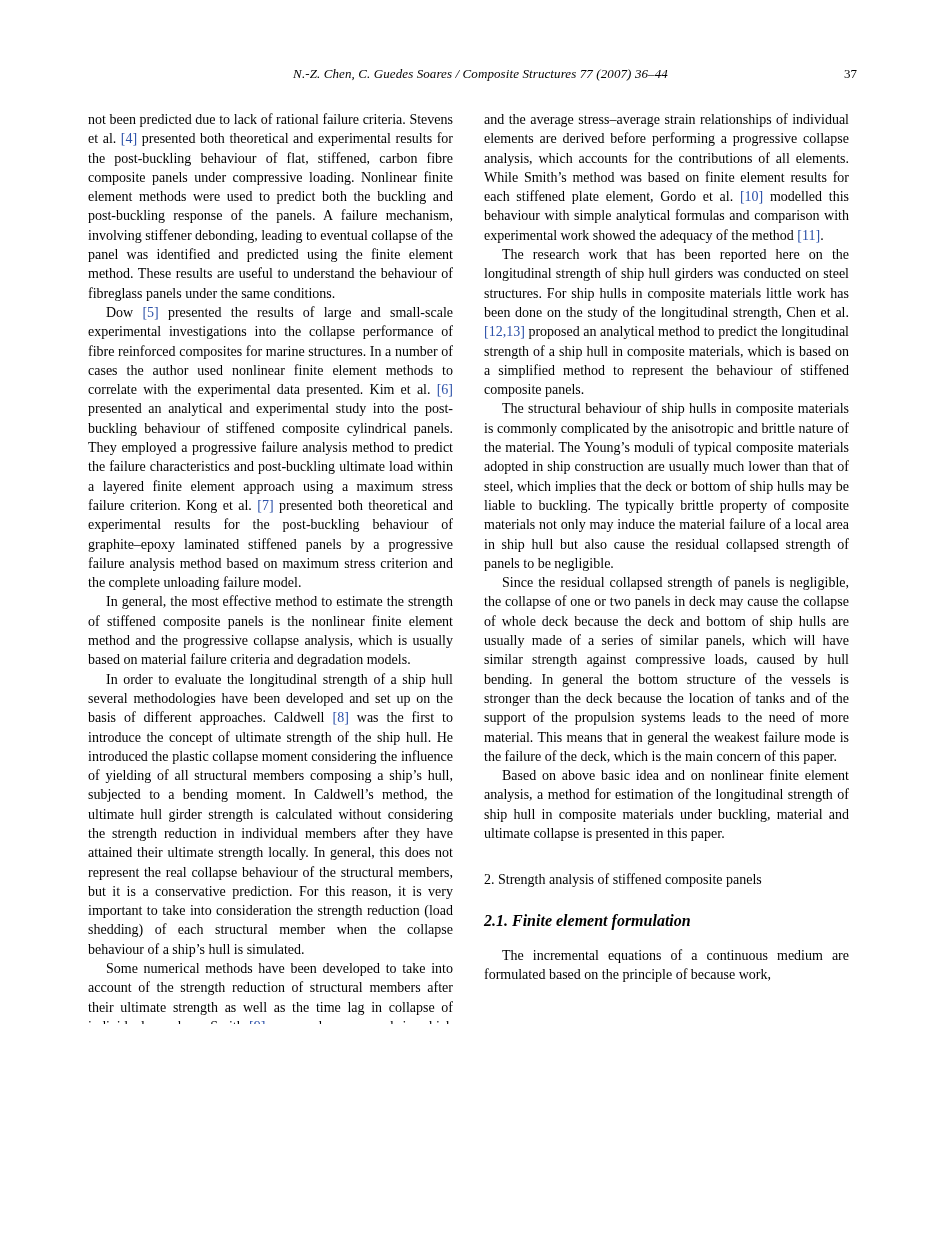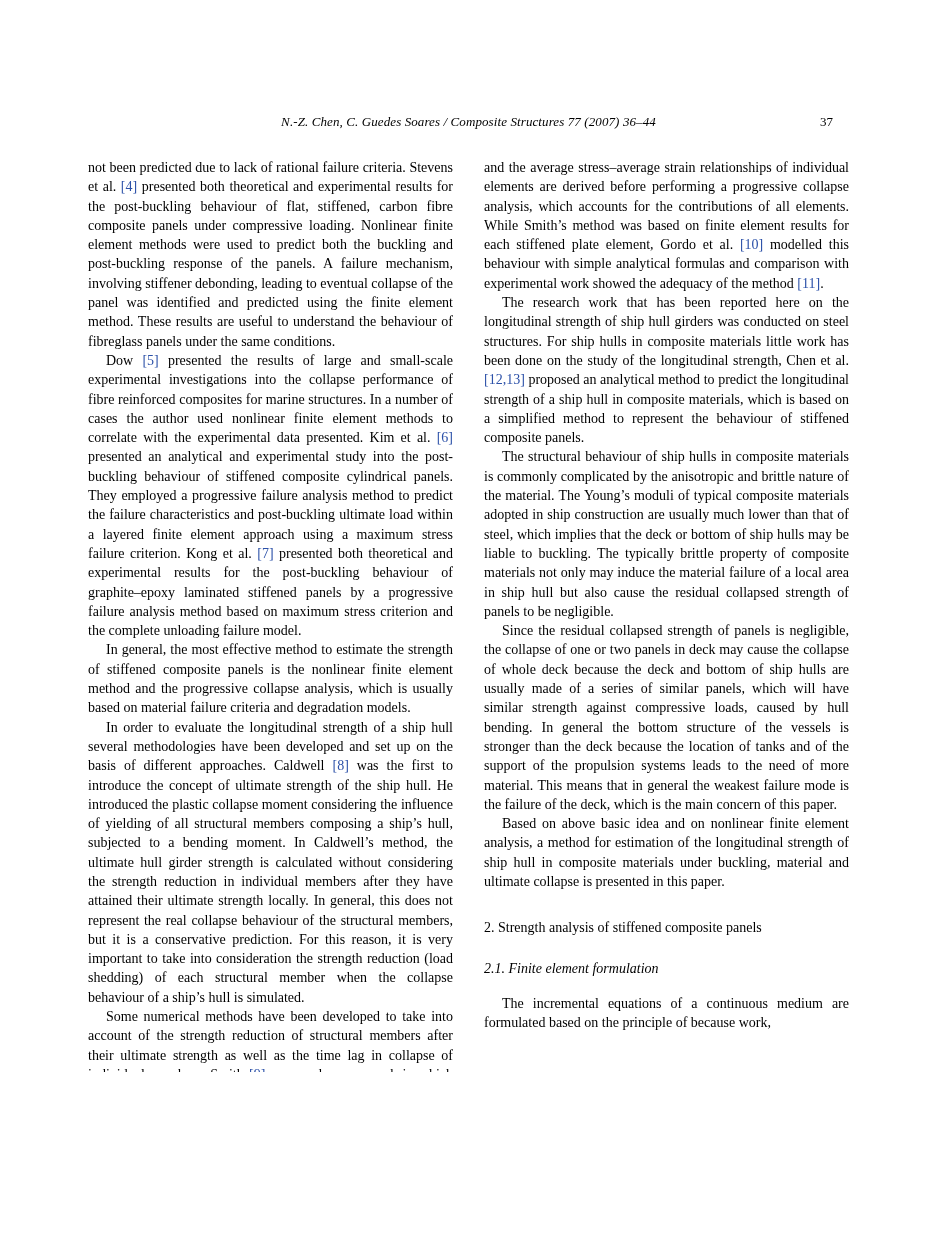--- a/index.html
+++ b/index.html
@@ -10,44 +10,42 @@
   body {
     width: 925px;
     height: 1234px;
     font-family: "Liberation Serif", "DejaVu Serif", serif;
     color: #000000;
   }
   .page {
     box-sizing: border-box;
     width: 925px;
     height: 1024px;
-    padding: 66px 76px 40px 88px;
+    padding: 66px 52px 40px 88px;
     overflow: hidden;
-    margin-top: 48px;
   }
   header.runninghead {
     position: relative;
     font-size: 13px;
     margin-bottom: 28px;
   }
   .runhead-title {
     text-align: center;
     font-style: italic;
     letter-spacing: 0.1px;
   }
   .pagenum {
     position: absolute;
     right: 16px;
     top: 0;
     font-style: normal;
   }
   .columns {
     display: flex;
     gap: 31px;
-    justify-content: center;
   }
   .col {
     width: 365px;
     text-align: justify;
     font-size: 14px;
     line-height: 19.3px;
     hyphens: auto;
     -webkit-hyphens: auto;
   }
   .col p {
@@ -57,22 +55,22 @@
     text-indent: 18px;
   }
   .col h2 {
     font-size: 14px;
     font-weight: normal;
     text-align: left;
     margin: 27px 0 20px 0;
     line-height: 19.3px;
   }
   .col h3 {
-    font-size: 14px;
-    font-weight: normal;
+    font-size: 16px;
+    font-weight: bold;
     font-style: italic;
     text-align: left;
     margin: 21px 0 16px 0;
     line-height: 19.3px;
   }
   .cite {
     color: var(--cite, #2b50a8);
     cursor: pointer;
   }
 </style>

